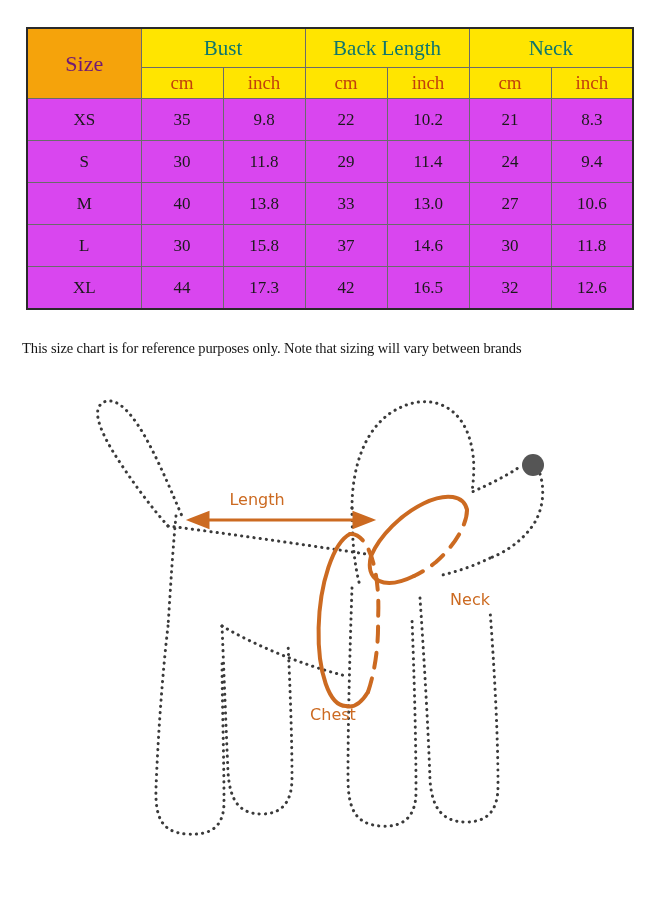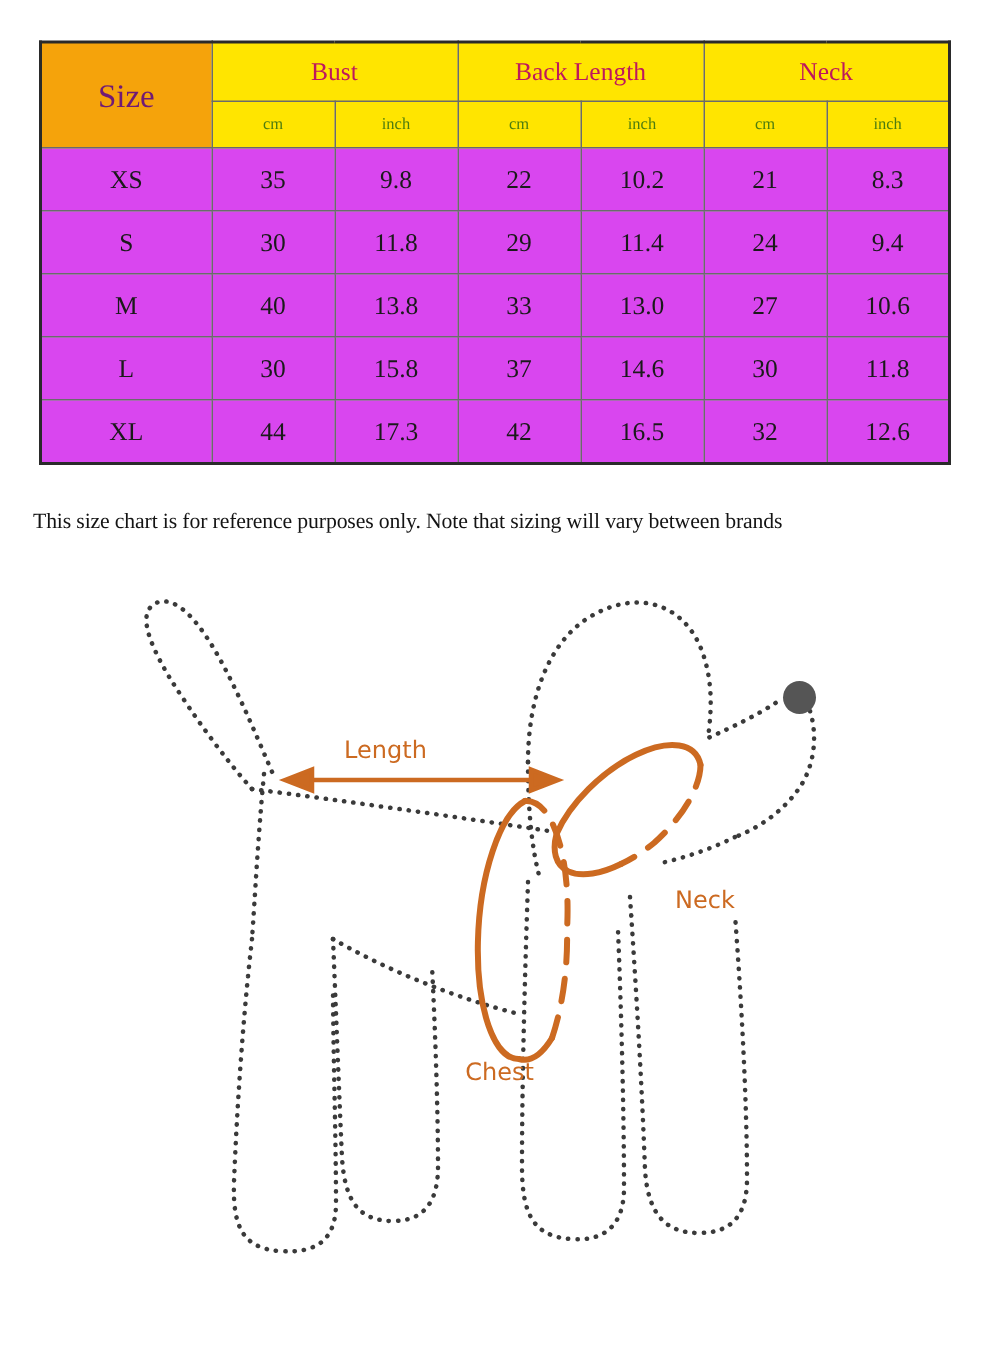--- a/index.html
+++ b/index.html
@@ -35,28 +35,28 @@
     padding: 0;
   }
   .hdr-size {
     background: #F5A30B;
     color: #701a75;
     font-size: 22px;
     height: 68px;
   }
   .hdr-group {
     background: #FFE500;
-    color: #be185d;
-    font-size: 17px;
+    color: #0f766e;
+    font-size: 21px;
     height: 38px;
   }
   .hdr-unit {
     background: #FFE500;
-    color: #4d7c0f;
-    font-size: 11px;
+    color: #c2410c;
+    font-size: 19px;
     height: 30px;
     margin-left: 44px;
   }
   .body-cell {
     background: #d946ef;
     font-size: 17px;
     height: 41px;
   }
   .col-size   { width: 114px; }
   .col-num    { width: 82px; }

